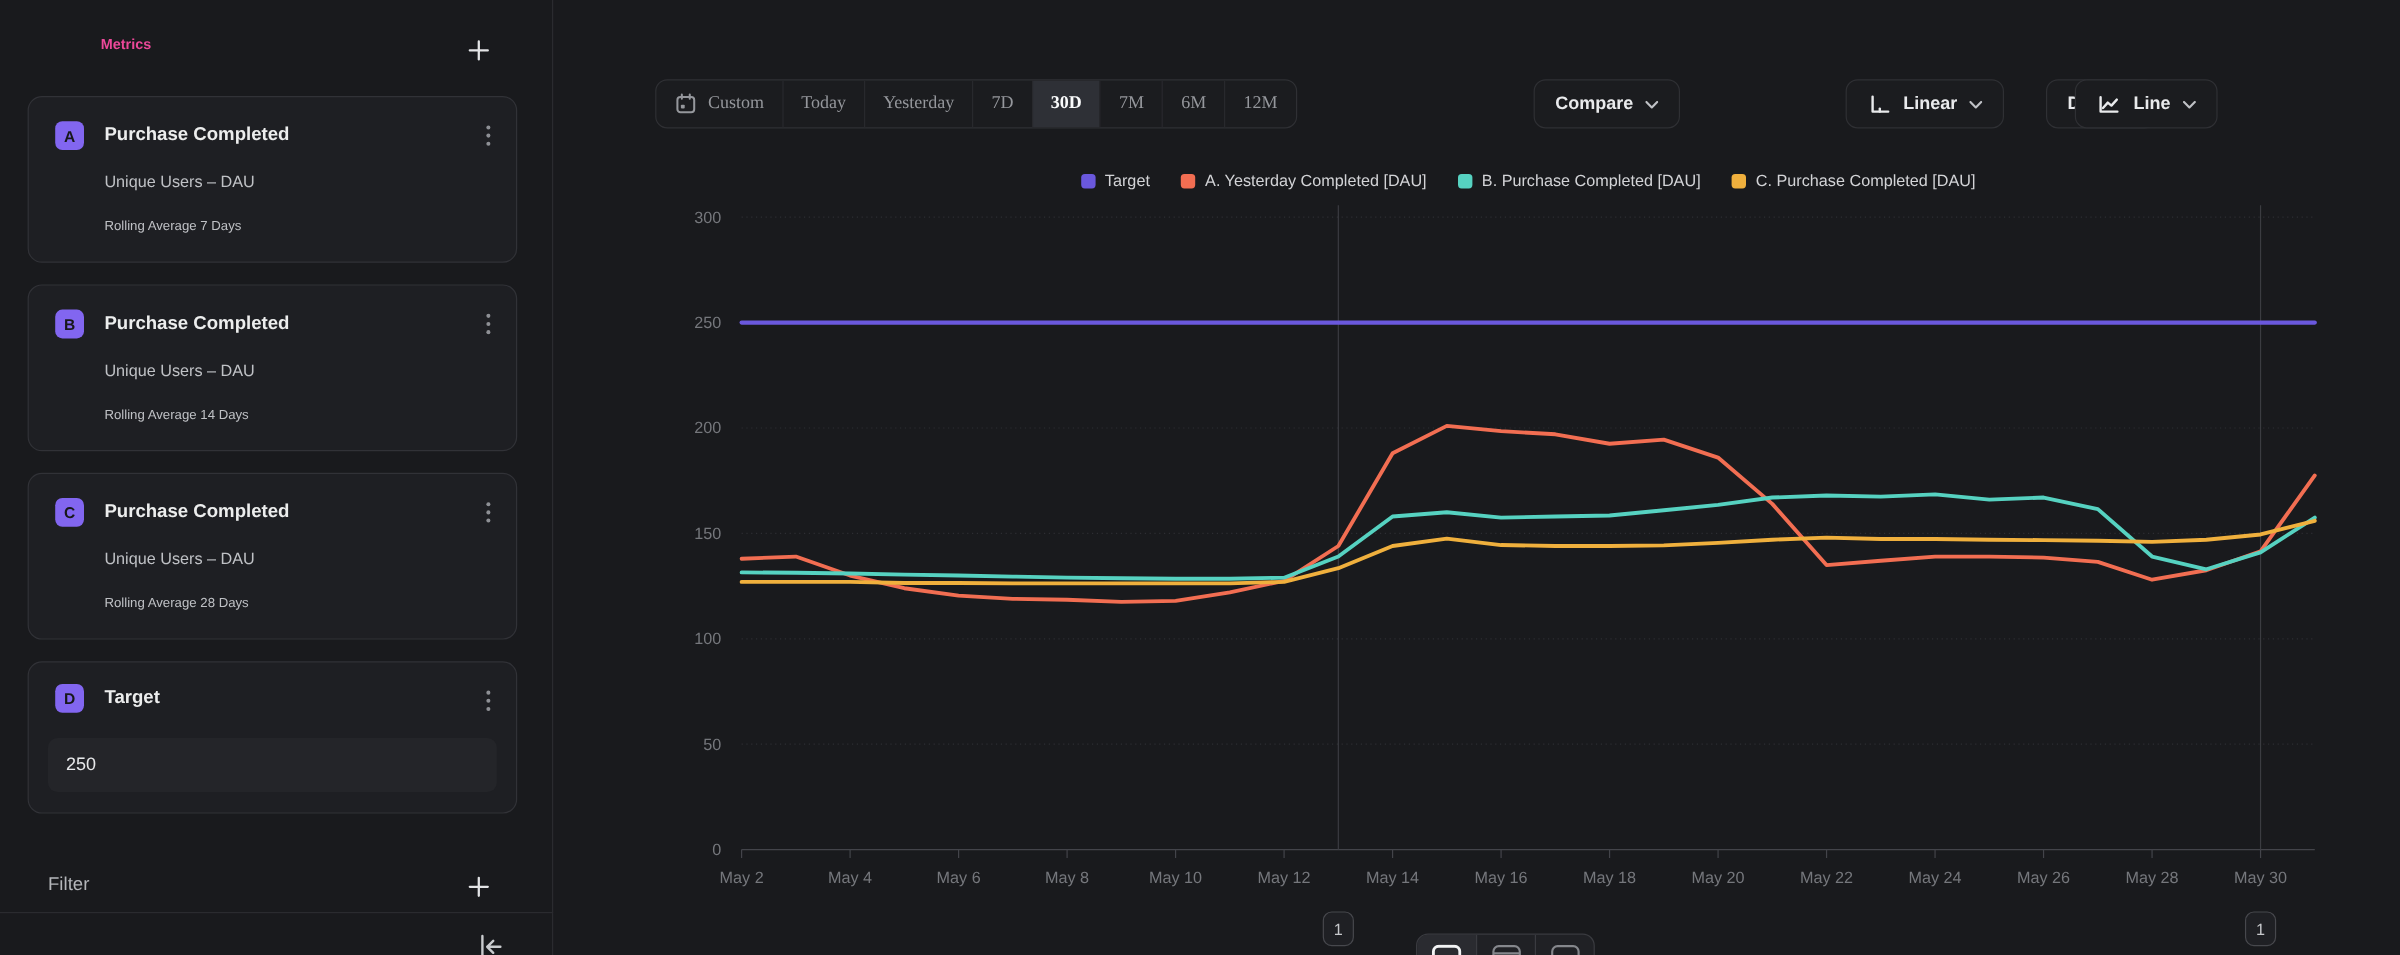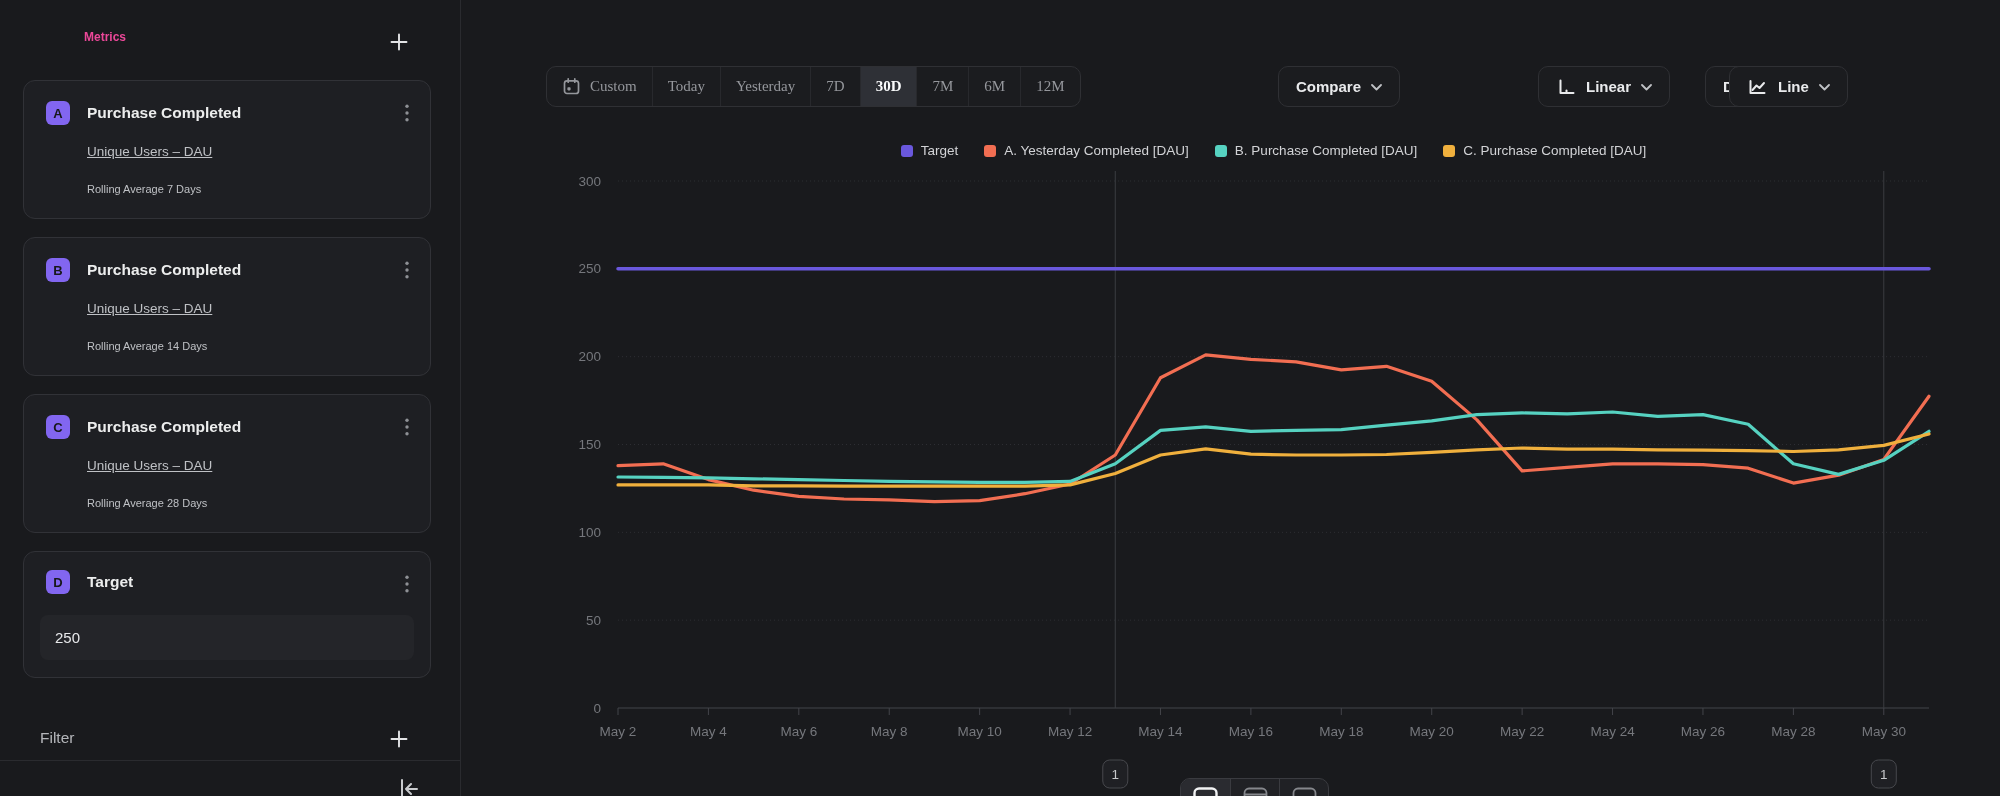--- a/index.html
+++ b/index.html
@@ -22,21 +22,21 @@
   .card-a { top:80px;  height:139px; }
   .card-b { top:237px; height:139px; }
   .card-c { top:394px; height:139px; }
   .card-d { top:551px; height:127px; }
   .badge {
     position:absolute; left:22px; top:20px; width:24px; height:24px; border-radius:6px;
     background:#8266f0; color:#17181a; font-size:13px; font-weight:700;
     display:flex; align-items:center; justify-content:center;
   }
   .card-title { position:absolute; left:63px; top:23px; font-size:15.5px; font-weight:700; color:#eceded; }
-  .card-line1 { position:absolute; left:63px; top:63px;  font-size:13.5px; color:#bfc1c5;text-decoration:underline; }
+  .card-line1 { position:absolute; left:63px; top:63px;  font-size:13.5px; color:#bfc1c5; }
   .card-line2 { position:absolute; left:63px; top:102px; font-size:11px; color:#bfc1c5; }
   .kebab { position:absolute; right:12px; top:18px; width:22px; height:28px; display:flex; align-items:center; justify-content:center; }
   .card-d .badge { top:18px; }
   .card-d .card-title { top:21px; }
   .target-input {
     position:absolute; left:16px; top:63px; width:374px; height:45px;
     background:#242529; border:none; border-radius:8px; color:#e7e8ea;
     font-size:15px; padding-left:15px; outline:none; font-family:inherit;
   }
   .filter-label { position:absolute; left:40px; top:729px; font-size:15.5px; font-weight:400; color:#b4b6ba; }

